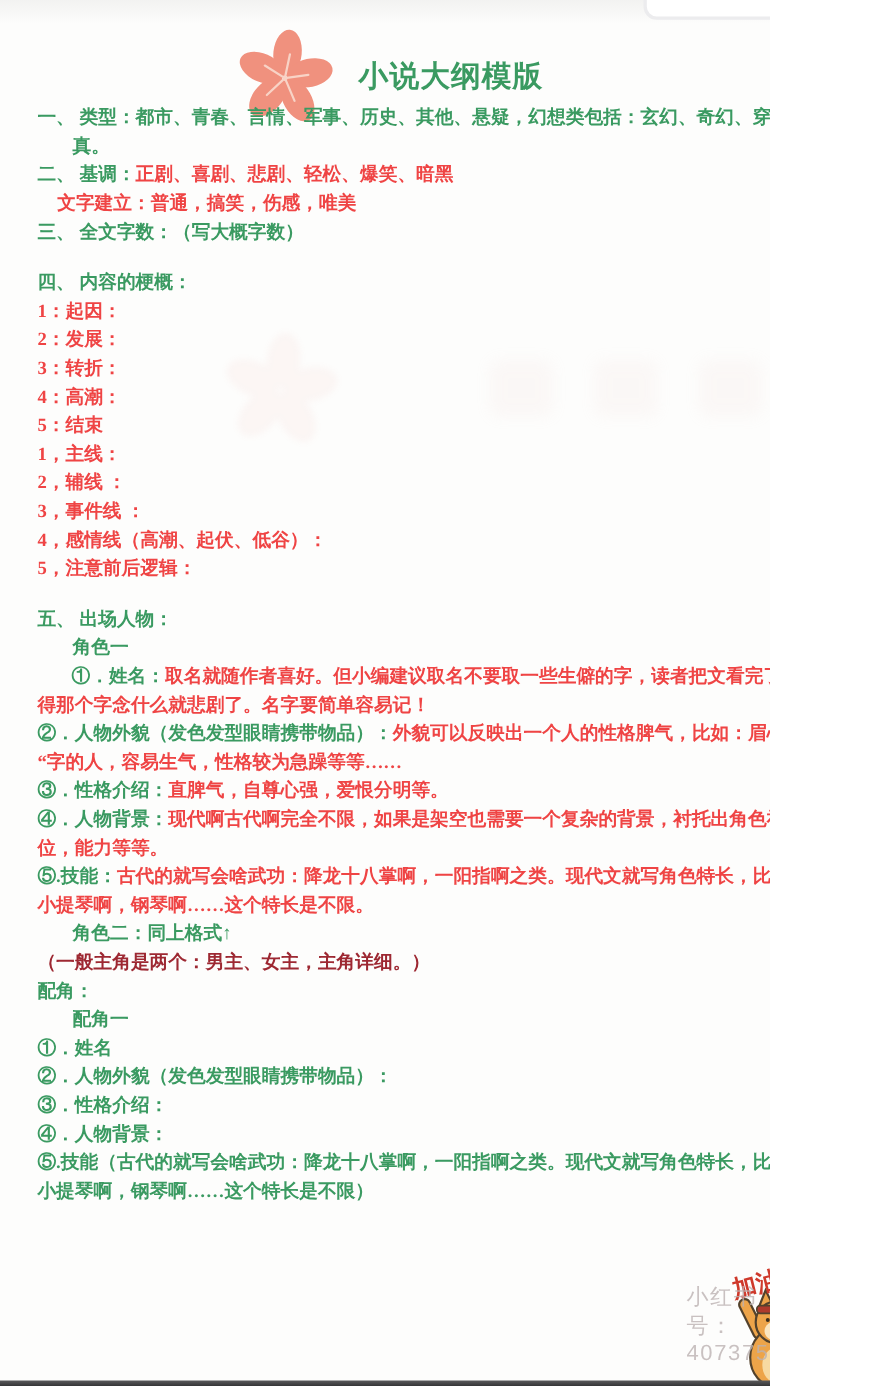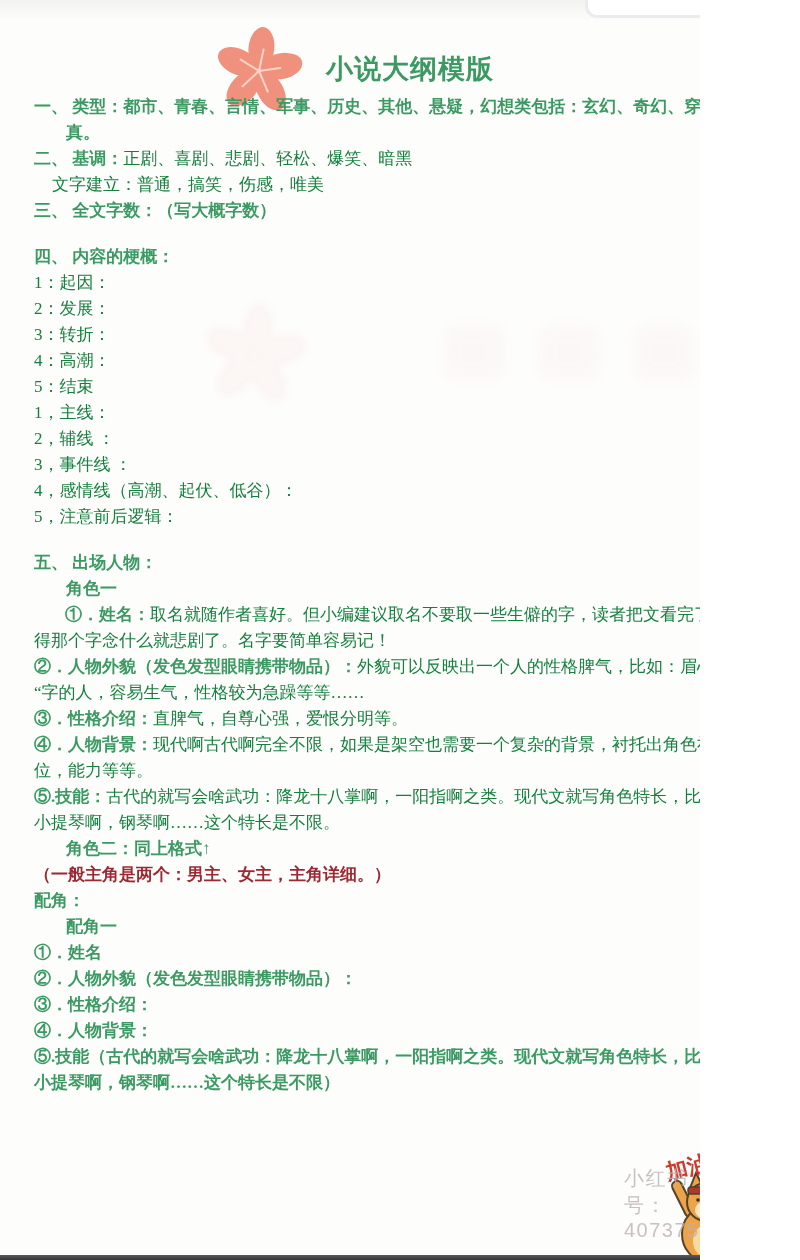--- a/index.html
+++ b/index.html
@@ -34,21 +34,21 @@
     background:#e8c8c4;border-radius:8px;filter:blur(6px);}
   
   .doc-body{position:absolute;left:34px;top:94px;width:734px;}
   .para{margin:0;font-size:17px;line-height:26px;word-break:break-all;}
   .p-hang{padding-left:32px;text-indent:-32px;}
   .p-ind1{padding-left:18px;}
   .p-ind2{padding-left:32px;}
   .p-first{text-indent:31px;}
   .p-spacer{height:20px;}
   .seg-g{color:#3a9a61;font-weight:700;}
-  .seg-k{color:#15803d;font-weight:400;}
+  .seg-k{color:#ef4444;font-weight:700;}
   .seg-r{color:#9d2832;font-weight:700;}
   
   .sticker{position:absolute;left:642px;top:1146px;width:166px;height:116px;}
   
   .id-watermark{
     position:absolute;left:596px;top:1165px;z-index:5;
     font-size:20px;letter-spacing:1.5px;color:rgba(187,178,178,0.8);
     font-family:"Liberation Sans","DejaVu Sans",sans-serif;
     margin-left:28px;
   }

